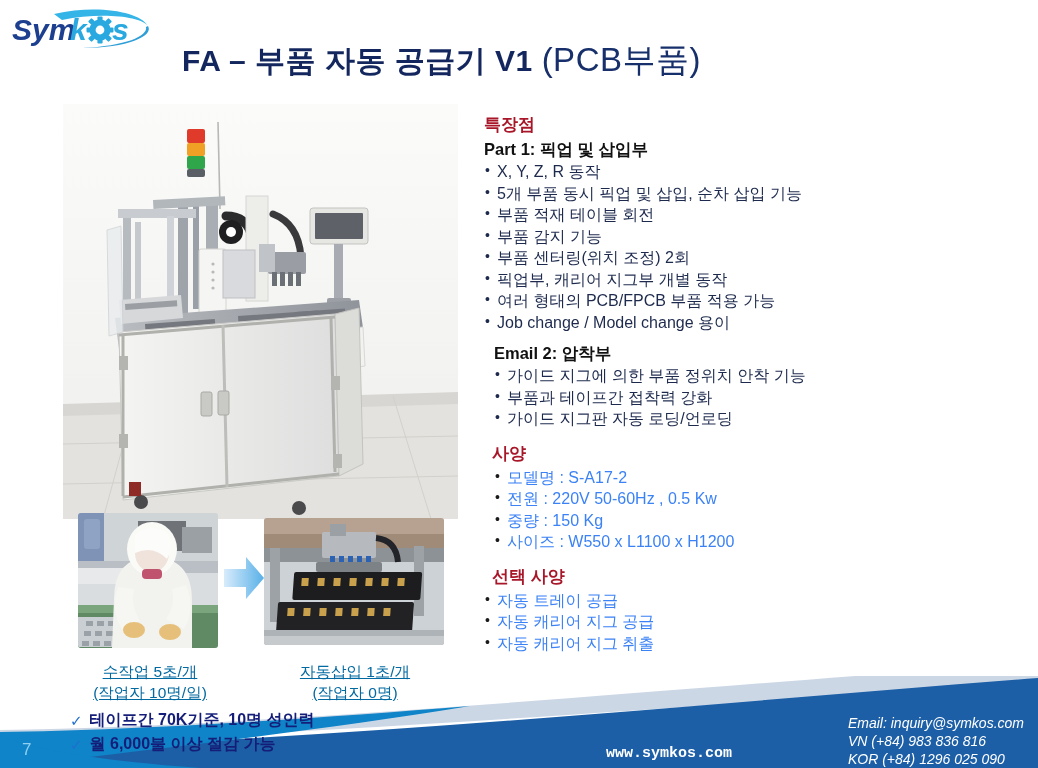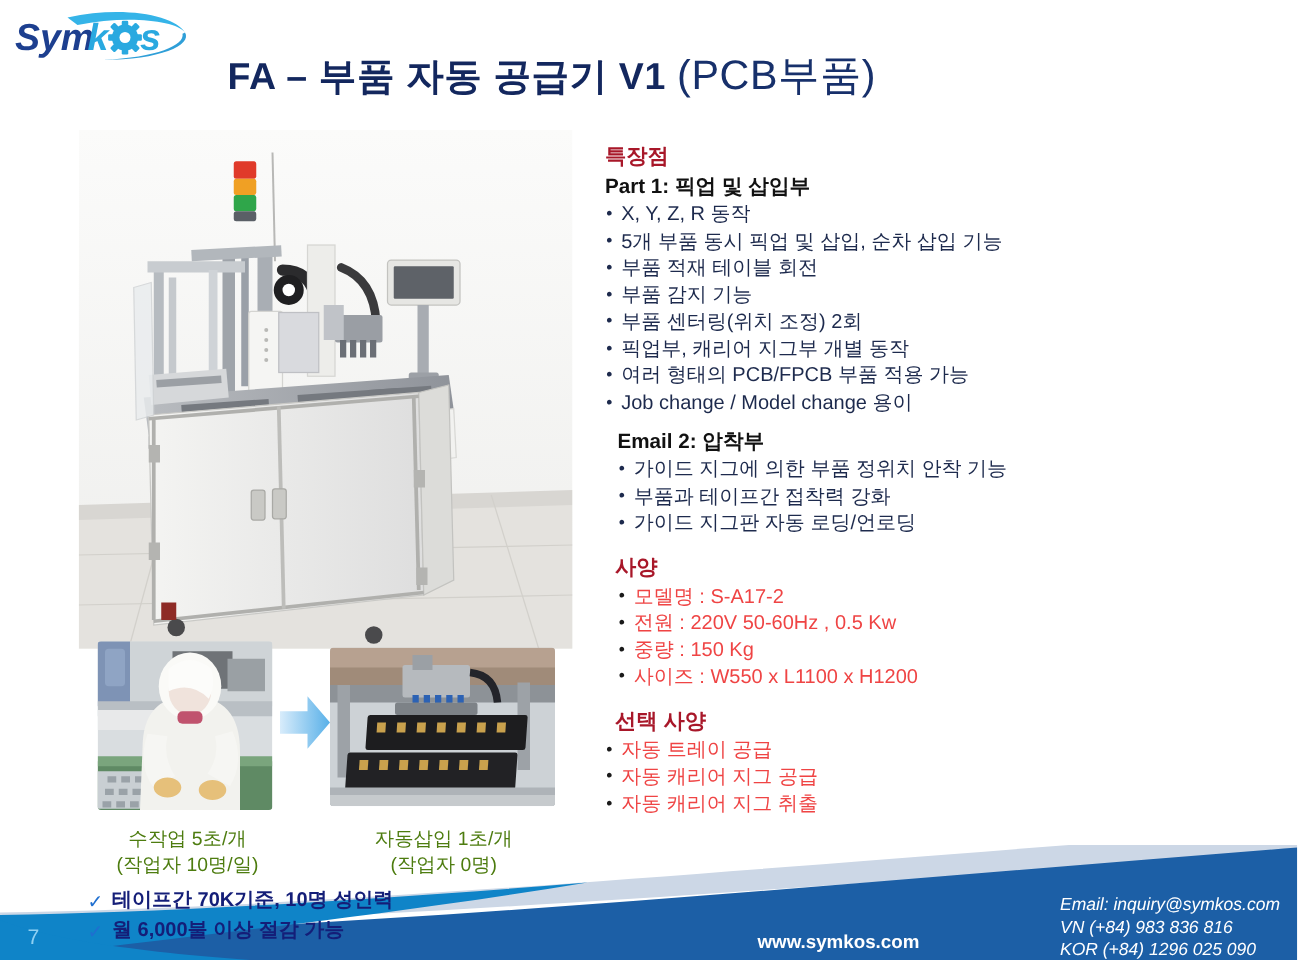--- a/index.html
+++ b/index.html
@@ -27,21 +27,21 @@
   .photo-main{position:absolute;left:63px;top:104px;width:395px;height:415px;}
   .photo-main svg{display:block;}
 
   
   .photo-before{position:absolute;left:78px;top:513px;width:140px;height:135px;border-radius:3px;overflow:hidden;}
   .photo-after{position:absolute;left:264px;top:518px;width:180px;height:127px;border-radius:3px;overflow:hidden;}
   .arrow-wrap{position:absolute;left:222px;top:553px;width:44px;height:50px;}
   .photo-before svg,.photo-after svg,.arrow-wrap svg{display:block;}
 
   
-  .caption{position:absolute;text-align:center;color:#4d7c0f;font-size:15.5px;line-height:21px;white-space:nowrap;}
+  .caption{position:absolute;text-align:center;color:#0369a1;font-size:15.5px;line-height:21px;white-space:nowrap;text-decoration:underline;}
   .cap-before{left:60px;top:661px;width:180px;}
   .cap-after{left:255px;top:661px;width:200px;}
 
   
   .checks{position:absolute;left:70px;top:710px;z-index:7;}
   .check-row{display:flex;align-items:center;margin-bottom:3px;white-space:nowrap;}
   .check-mark{color:#1f6fd0;font-size:15px;font-weight:bold;margin-right:7px;}
   .check-text{color:#141e78;font-size:16px;font-weight:bold;}
 
   
@@ -52,35 +52,35 @@
   .part-head.indent{padding-left:10px;}
   ul.bl{list-style:none;margin:0;padding:0;}
   ul.bl li{
     position:relative;padding-left:13px;
     font-size:16px;line-height:21.5px;color:#1d2a4d;white-space:nowrap;
   }
   ul.bl li::before{
     content:"\2022";position:absolute;left:1px;top:-1px;color:#1d2a4d;font-size:14px;
   }
   ul.bl.indent{padding-left:10px;}
-  ul.bl.dark li{color:#ef4444;}
+  ul.bl.dark li{color:#3b82f6;}
   ul.bl.dark li::before{color:#1a1a1a;}
   .gap-sm{height:9px;}
   .gap-md{height:13px;}
 
   
   .footer{position:absolute;left:0;bottom:0;width:1038px;height:92px;z-index:3;}
   .footer svg{display:block;}
   .page-num{
     position:absolute;left:22px;bottom:8px;color:#8fd0f2;
     font-size:17px;z-index:6;
   }
   .site{
     position:absolute;left:606px;bottom:6px;color:#ffffff;
-    font-size:15px;font-weight:bold;z-index:6;white-space:nowrap;
+    font-size:15px;font-weight:bold;z-index:6;white-space:nowrap;font-family:Liberation Mono, monospace;
   }
   .contact{
     position:absolute;right:14px;bottom:0px;color:#ffffff;
     font-size:14px;line-height:18px;z-index:6;text-align:left;white-space:nowrap;font-style:italic;
   }
 </style>
 </head>
 <body>
 
 <div class="slide">

